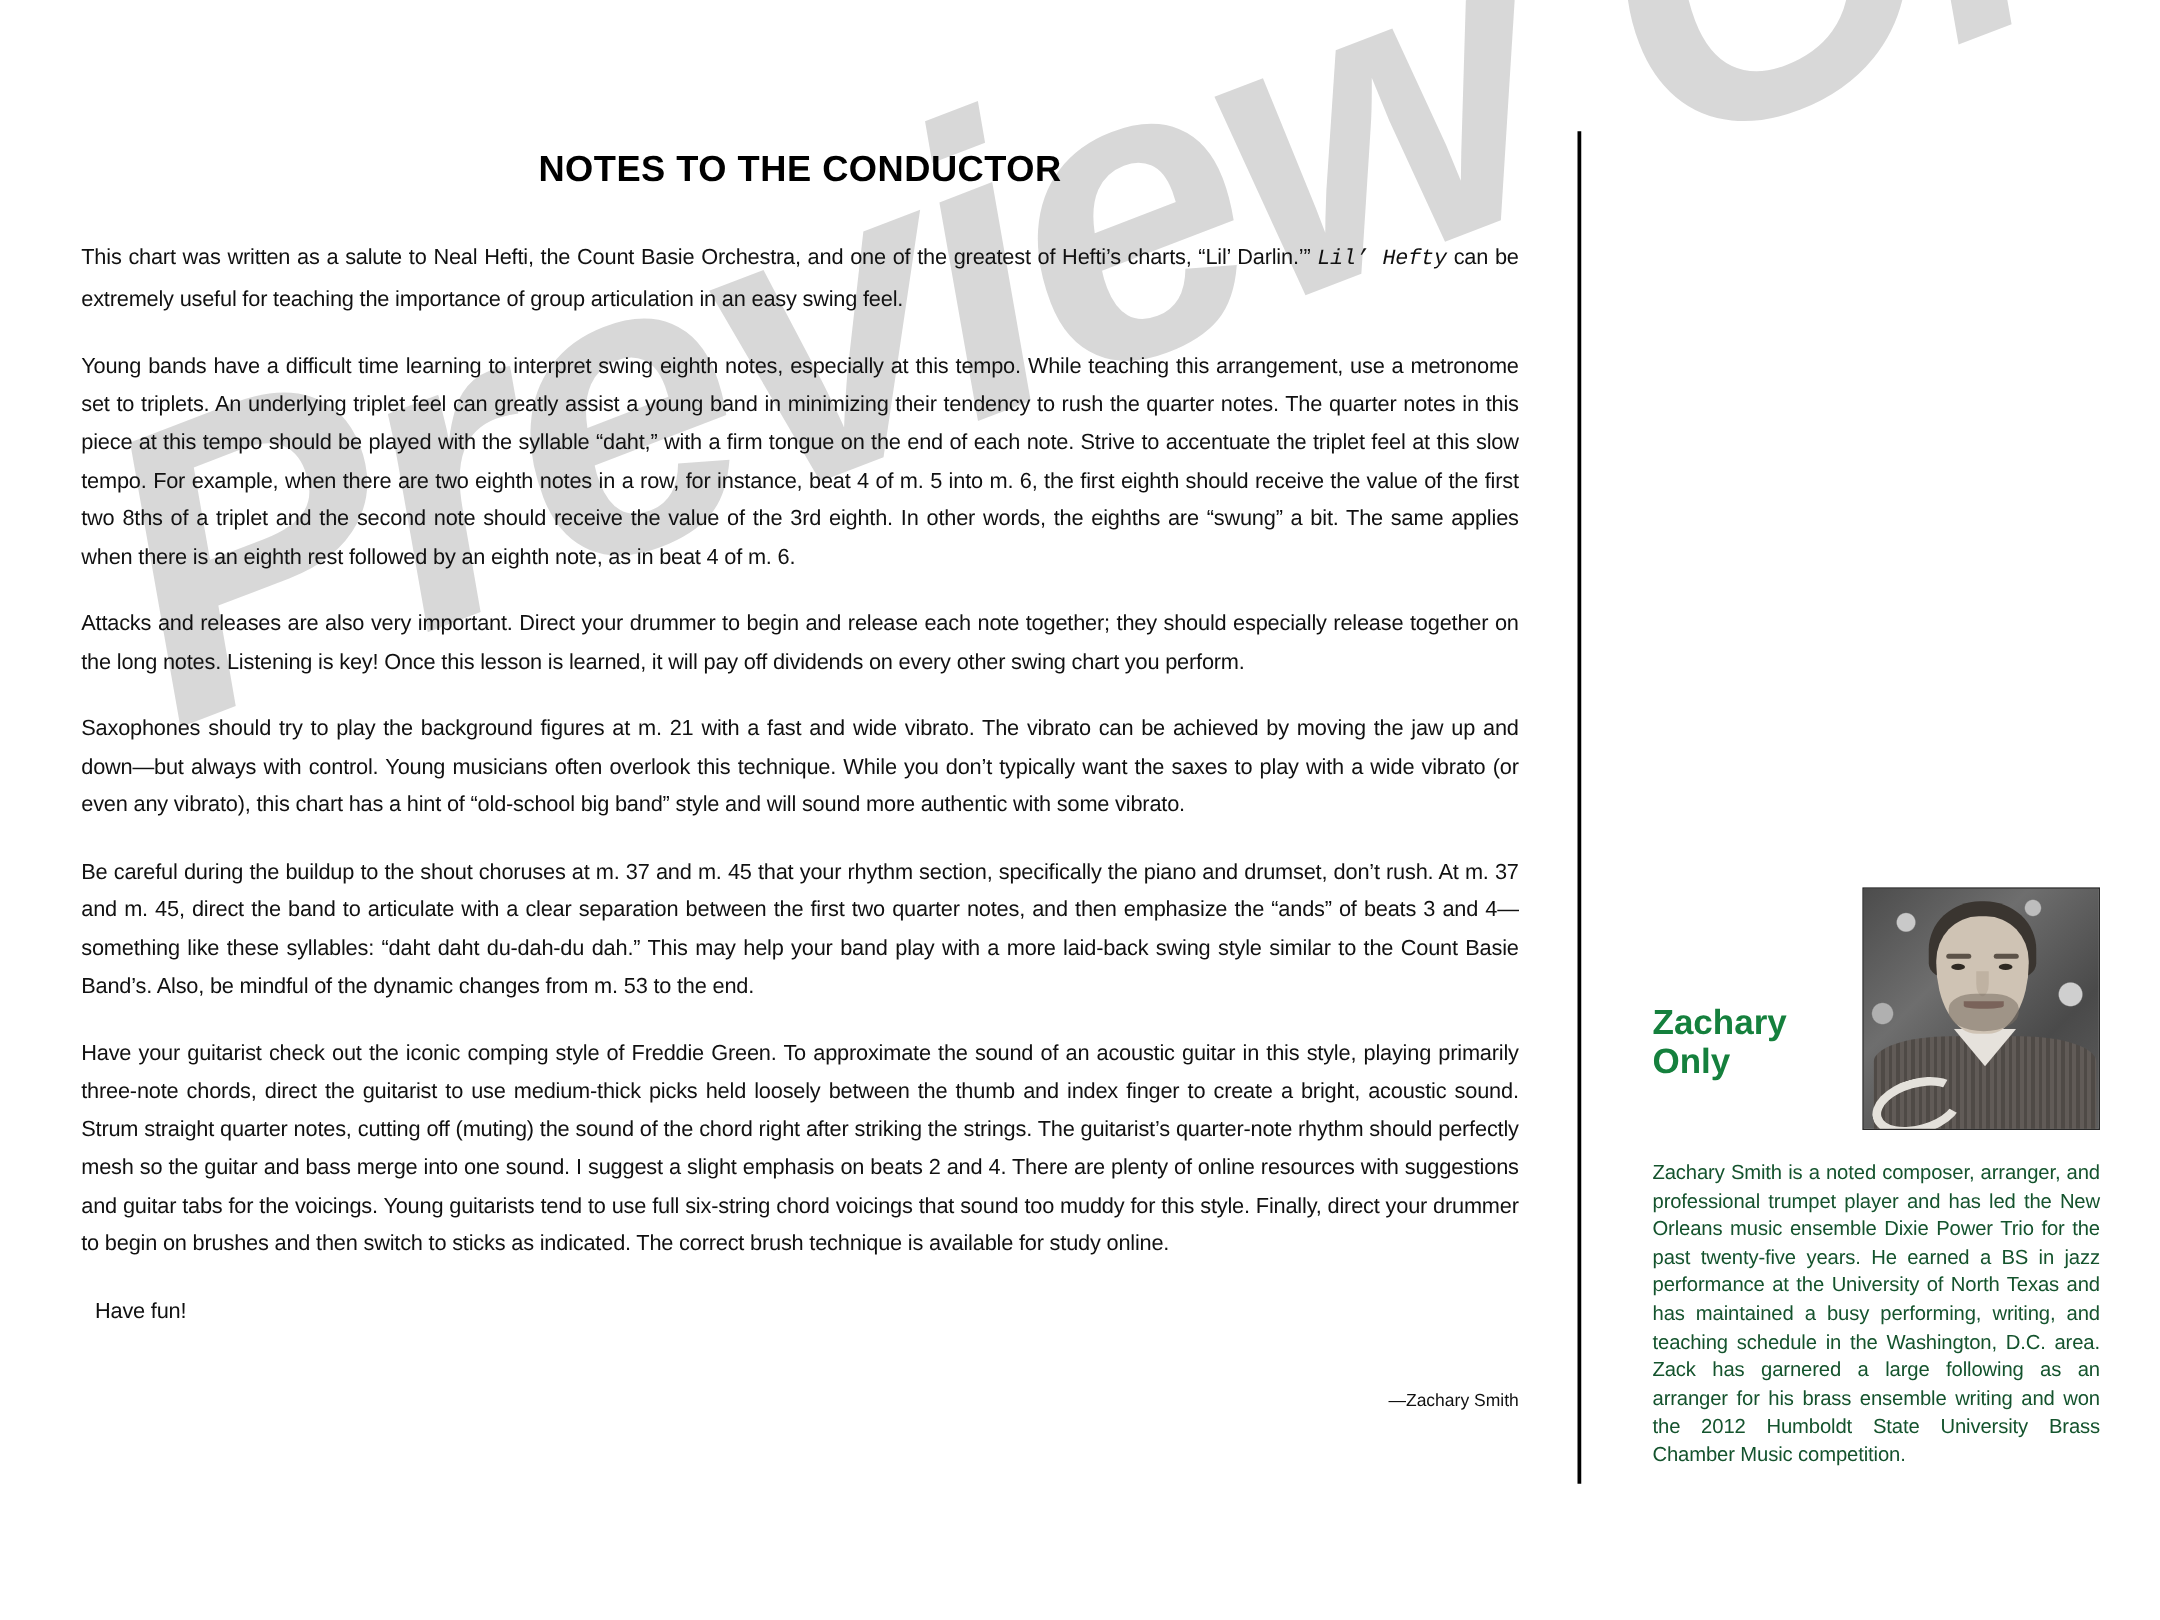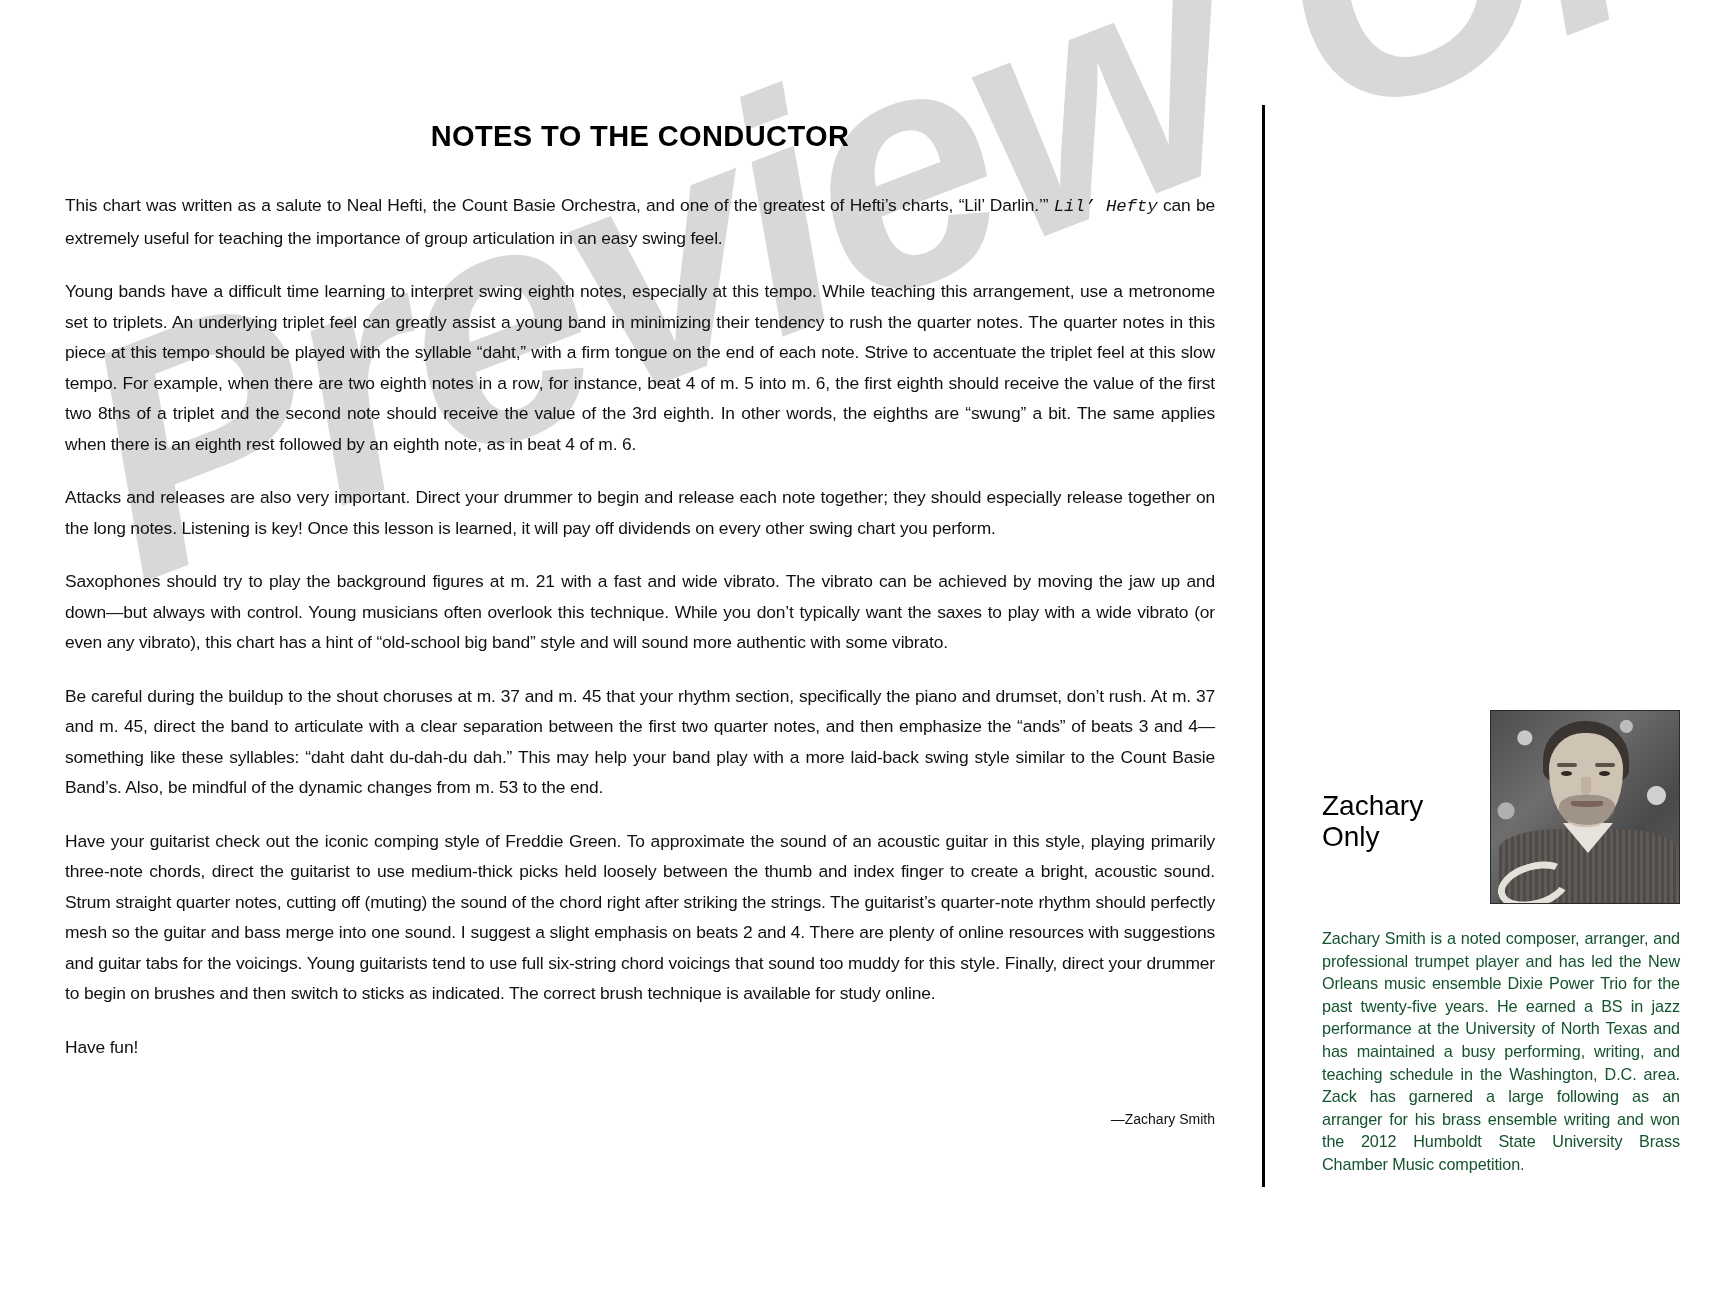--- a/index.html
+++ b/index.html
@@ -67,21 +67,21 @@
 
   .para {
     font-size: 17.4px;
     line-height: 30.5px;
     text-align: justify;
     color: #111;
     margin-bottom: 23px;
     font-family: "Liberation Sans", sans-serif;
     letter-spacing: -0.15px;
   }
-  .para.last-left { text-align: left; }
+  .para.last-left { text-align: left; margin-left: 11px; }
   .para em { font-style: italic; font-family: Liberation Mono, monospace; }
 
   #signature {
     font-size: 14px;
     line-height: 30.5px;
     text-align: right;
     color: #111;
     margin-top: 42px;
     font-family: "Liberation Sans", sans-serif;
   }
@@ -207,26 +207,26 @@
     width: 74px; height: 44px;
     border: 7px solid #e4e1db;
     border-radius: 50%;
     border-right-color: transparent;
     transform: rotate(-16deg);
   }
 
   #bio-name {
     position: absolute;
     left: 0;
-    top: 80px;
+    top: 92px;
     width: 150px;
     font-size: 28px;
-    font-weight: normal;
+    font-weight: bold;
     line-height: 31px;
-    color: #000000;
+    color: #15803d;
     font-family: "Liberation Sans", sans-serif;
   }
 
   #bio-text {
     margin-top: 12px;
     font-size: 16.2px;
     line-height: 22.6px;
     text-align: justify;
     color: #14532d;
     font-family: "Liberation Sans", sans-serif;

